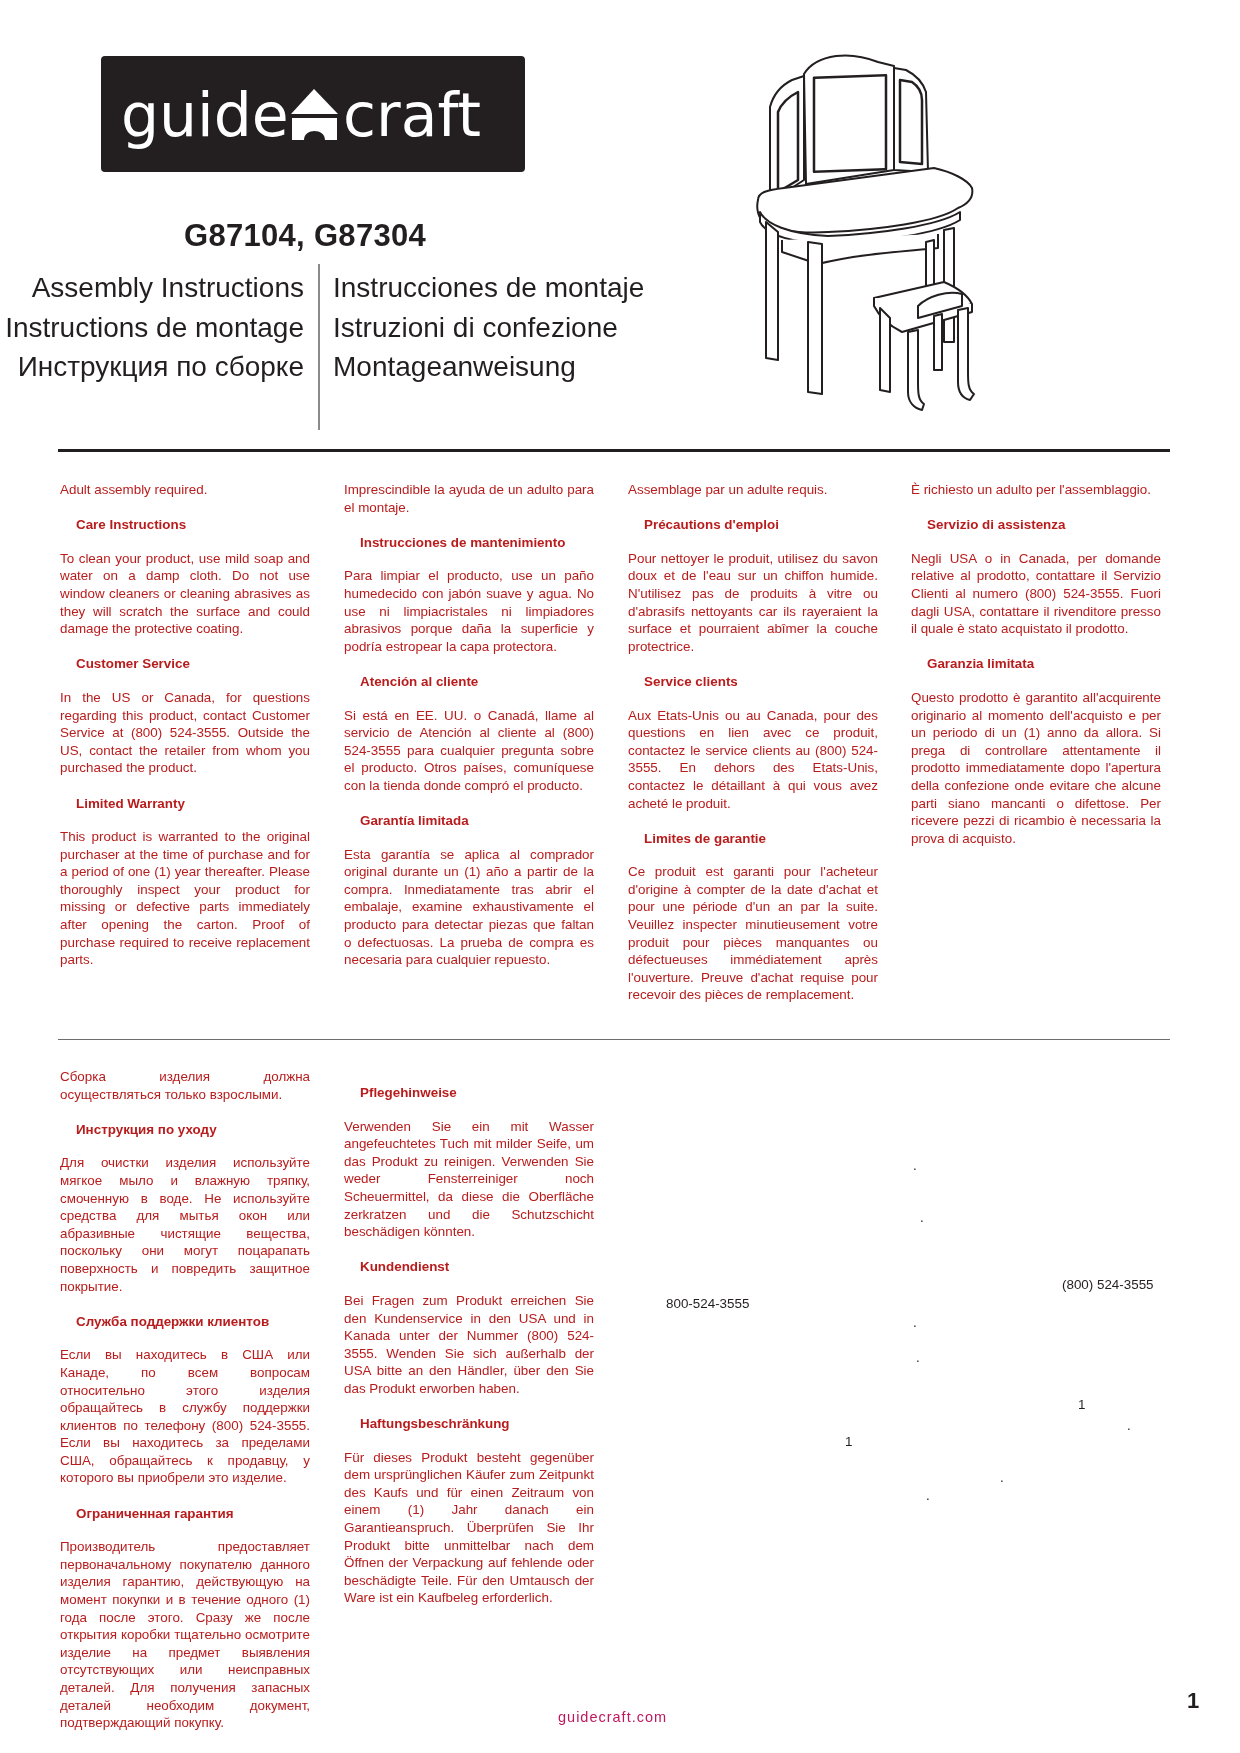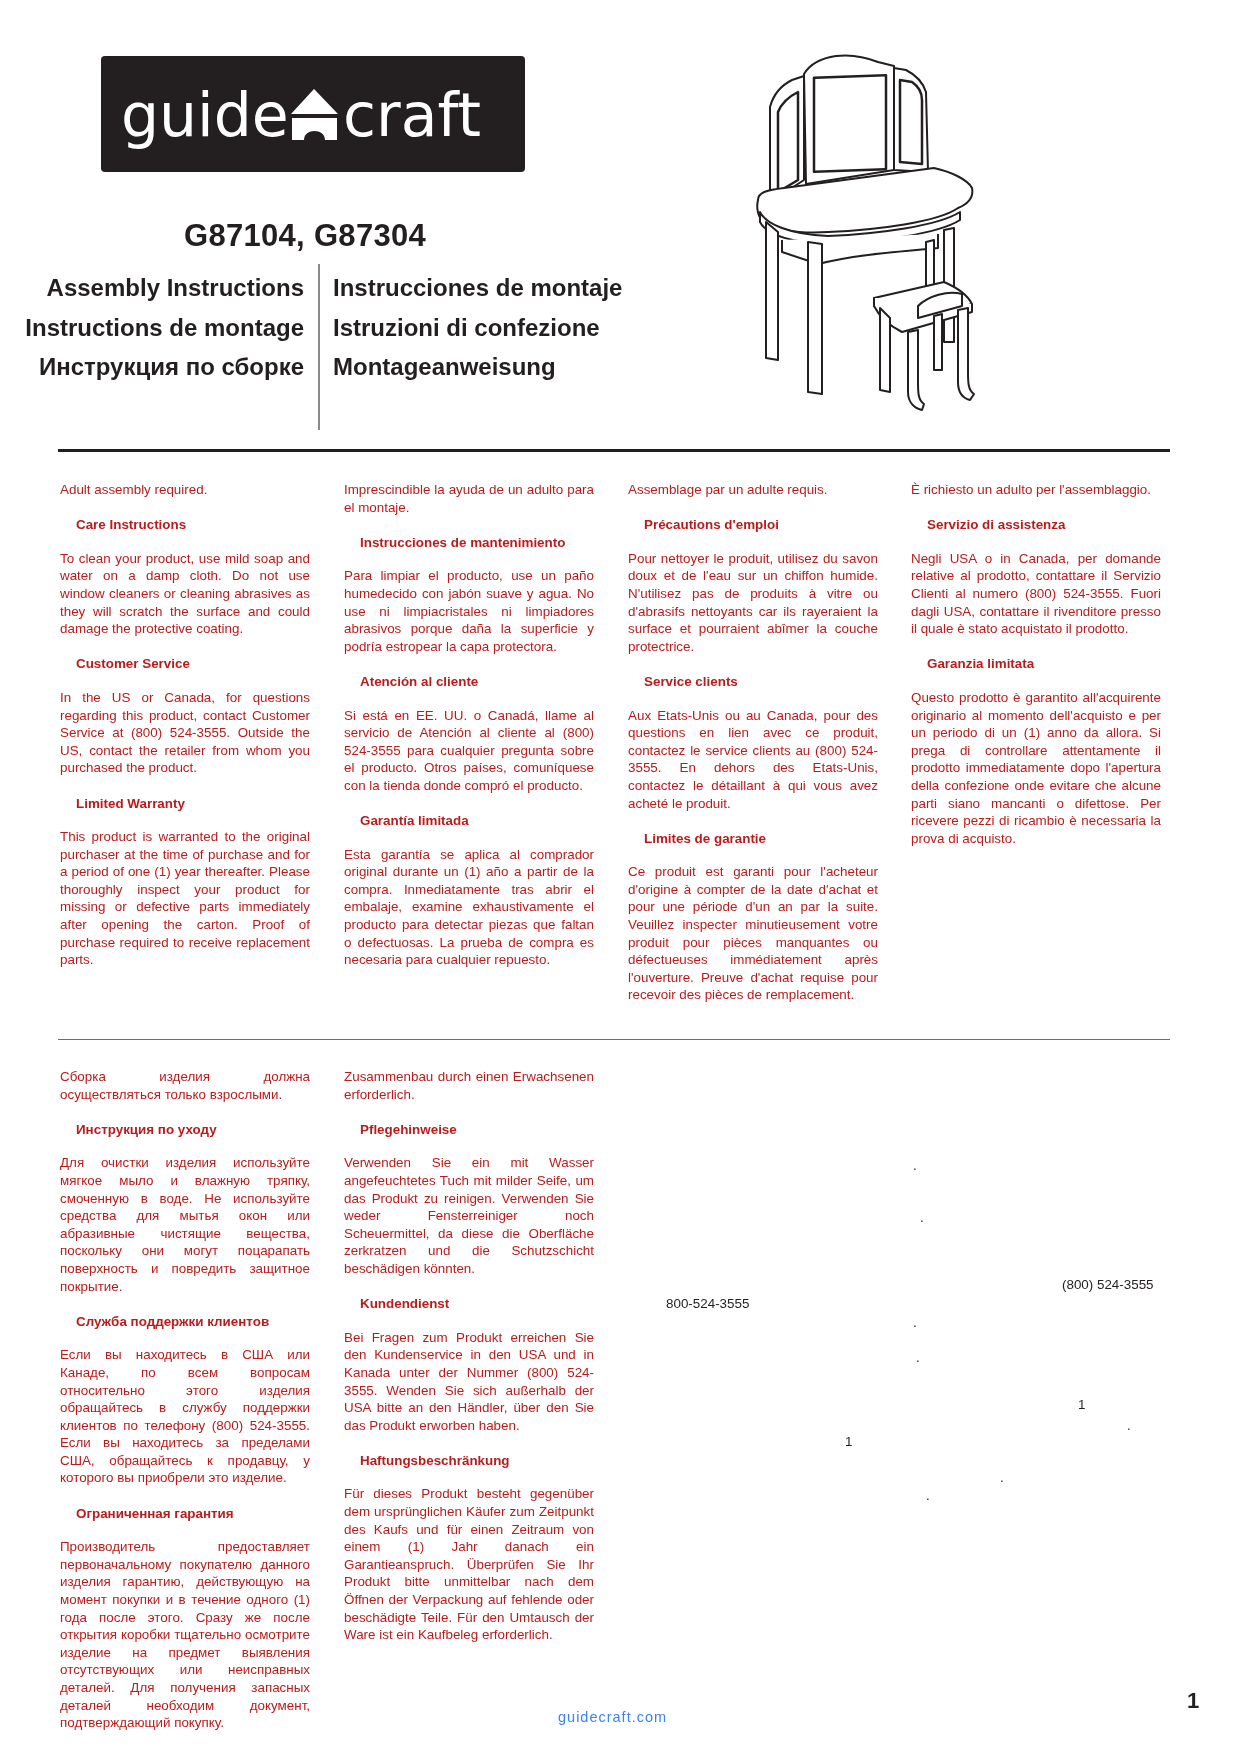--- a/index.html
+++ b/index.html
@@ -7,21 +7,21 @@
          font-family: "Liberation Sans", sans-serif; color: #231f20; }
 
   .logo { position: absolute; left: 101px; top: 56px; width: 424px; height: 116px;
           background: #231f20; border-radius: 4px; }
   .logo svg { position: absolute; left: 0; top: 0; }
 
   .model { position: absolute; left: 184px; top: 206px; font-size: 31px; font-weight: bold; letter-spacing: 0.3px; margin-top: 12px; }
 
   .titles-left { position: absolute; right: 936px; top: 268px; text-align: right; }
   .titles-right { position: absolute; left: 333px; top: 268px; text-align: left; }
-  .titles-left div, .titles-right div { font-size: 24px; font-weight: bold; line-height: 39.5px; white-space: nowrap; }
+  .titles-left div, .titles-right div { font-size: 28px; font-weight: normal; line-height: 39.5px; white-space: nowrap; }
   .title-divider { position: absolute; left: 318px; top: 264px; width: 2px; height: 166px; background: #8a8a8a; }
 
   .illustration { position: absolute; left: 748px; top: 52px; width: 252px; height: 362px; }
 
   .rule-thick { position: absolute; left: 58px; top: 449px; width: 1112px; height: 3px; background: #231f20; }
   .rule-thin { position: absolute; left: 58px; top: 1039px; width: 1112px; height: 1px; background: #6d6d6d; }
 
   .col { position: absolute; width: 250px; font-size: 13.4px; line-height: 17.6px; text-align: justify; color: #b91c1c; }
   .col p { margin: 0 0 17.6px 0; }
   .col h4 { margin: 16px; font-size: 13.4px; font-weight: bold; }
@@ -29,21 +29,21 @@
 
   .c1 { left: 60px; top: 481px; }
   .c2 { left: 344px; top: 481px; }
   .c3 { left: 628px; top: 481px; }
   .c4 { left: 911px; top: 481px; }
   .c5 { left: 60px; top: 1068px; }
   .c6 { left: 344px; top: 1068px; }
 
   .frag { position: absolute; font-size: 13.4px; color: #231f20; }
 
-  .footer-url { position: absolute; left: 558px; top: 1709px; font-size: 14.5px; letter-spacing: 1px; color: #3b82f6; }
+  .footer-url { position: absolute; left: 558px; top: 1709px; font-size: 14.5px; letter-spacing: 1px; color: #be185d; }
   .page-num { position: absolute; left: 1187px; top: 1688px; font-size: 22px; font-weight: bold; }
 </style>
 </head>
 <body>
 
 <div class="logo">
   <svg width="424" height="116" viewBox="0 0 424 116">
     <text x="20" y="80" fill="#ffffff" font-family="DejaVu Sans, sans-serif" font-size="60">guide</text>
     <g>
       <polygon points="190,58 213,33 237,58" fill="#ffffff"></polygon>
@@ -173,21 +173,20 @@
     <h4>Служба поддержки клиентов</h4>
     <div>Если вы находитесь в США или Канаде, по всем вопросам относительно этого изделия обращайтесь в службу поддержки клиентов по телефону (800) 524-3555. Если вы находитесь за пределами США, обращайтесь к продавцу, у которого вы приобрели это изделие.</div>
   </div>
   <div class="sec">
     <h4>Ограниченная гарантия</h4>
     <div>Производитель предоставляет первоначальному покупателю данного изделия гарантию, действующую на момент покупки и в течение одного (1) года после этого. Сразу же после открытия коробки тщательно осмотрите изделие на предмет выявления отсутствующих или неисправных деталей. Для получения запасных деталей необходим документ, подтверждающий покупку.</div>
   </div>
 </div>
 
 <div class="col c6">
-  <p>Zusammenbau durch einen Erwachsenen erforderlich.</p>
   <div class="sec">
     <h4>Pflegehinweise</h4>
     <div>Verwenden Sie ein mit Wasser angefeuchtetes Tuch mit milder Seife, um das Produkt zu reinigen. Verwenden Sie weder Fensterreiniger noch Scheuermittel, da diese die Oberfläche zerkratzen und die Schutzschicht beschädigen könnten.</div>
   </div>
   <div class="sec">
     <h4>Kundendienst</h4>
     <div>Bei Fragen zum Produkt erreichen Sie den Kundenservice in den USA und in Kanada unter der Nummer (800) 524-3555. Wenden Sie sich außerhalb der USA bitte an den Händler, über den Sie das Produkt erworben haben.</div>
   </div>
   <div class="sec">
     <h4>Haftungsbeschränkung</h4>

